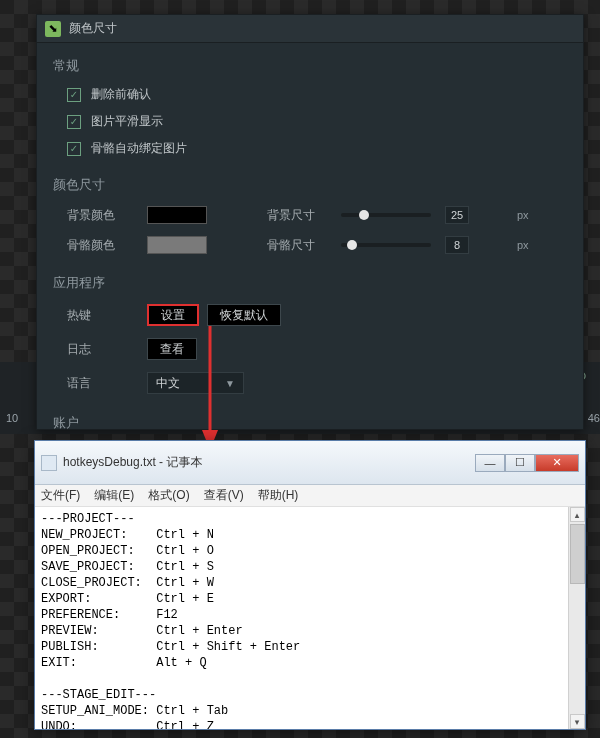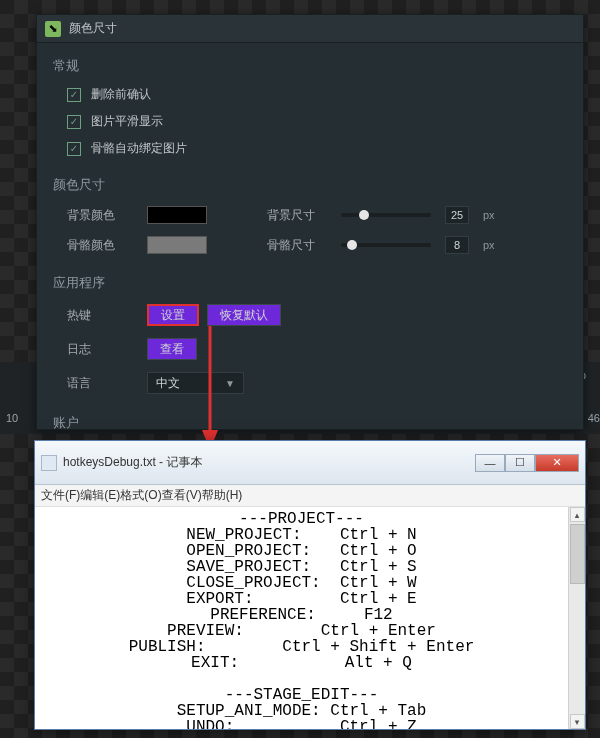--- a/index.html
+++ b/index.html
@@ -80,23 +80,23 @@
     border-radius:2px;
   }
   .slider .knob {
     width:10px; height:10px; background:#e6e6e6; border-radius:50%;
     position:absolute; top:-3px;
   }
   .numbox {
     width:24px; height:18px; background:#1c2428; border:1px solid #333d42;
     color:#cfd3d5; text-align:center; line-height:16px; font-size:11px;
   }
-  .unit { color:#8e989e; font-size:11px; }
+  .unit { color:#8e989e; font-size:11px;margin-left:34px; }
   .btn {
-    height:22px; padding:0 12px; background:#6d28d9; border:1px solid #3d474c;
+    height:22px; padding:0 12px; background:#000000; border:1px solid #3d474c;
     color:#cfd3d5; display:inline-flex; align-items:center; justify-content:center;
     font-size:12px; cursor:pointer;
   }
   .btn.hl { border:2px solid #e03030; }
   .sel {
     width:97px; height:22px; background:#1c2428; border:1px solid #333d42;
     color:#cfd3d5; display:flex; align-items:center; justify-content:space-between;
     padding:0 8px; font-size:12px;
   }
   .sel .arr { color:#8e989e; font-size:10px; }
@@ -128,31 +128,31 @@
   }
   .np-ctrls { margin-left:auto; display:flex; gap:0; }
   .np-btn {
     width:30px; height:18px; border:1px solid #9aaabd;
     display:flex; align-items:center; justify-content:center;
     font-size:11px; background:linear-gradient(#f0f4f8,#d6e0ea);
   }
   .np-btn.close { background:linear-gradient(#e86d5f,#c73b2a); color:#fff; width:44px;}
   .np-menu {
     height:22px; background:#f4f4f4; border-bottom:1px solid #e0e0e0;
-    display:flex; align-items:center; padding:6px 6px; 
+    display:flex; align-items:center; padding:6px 6px; gap:14px;
     font-size:12px; color:#333;
   }
   .np-body {
     flex:1; display:flex; overflow:hidden;
   }
   .np-text {
     flex:1; padding:4px 6px;
     font-family:"Consolas","Courier New",monospace;
-    font-size:16px; line-height:16px; color:#000;
-    white-space:pre; overflow:hidden;text-align:center;
+    font-size:12px; line-height:16px; color:#000;
+    white-space:pre; overflow:hidden;
   }
   .np-scroll {
     width:17px; background:#e9e9e9; border-left:1px solid #d0d0d0;
     display:flex; flex-direction:column; align-items:center;
   }
   .np-scroll .sbtn {
     width:15px; height:15px; background:#f3f3f3; border:1px solid #c9c9c9;
     font-size:9px; color:#555; display:flex; align-items:center; justify-content:center;
   }
   .np-scroll .thumb { width:15px; height:60px; background:#cfcfcf; border:1px solid #b8b8b8; margin-top:2px;}

